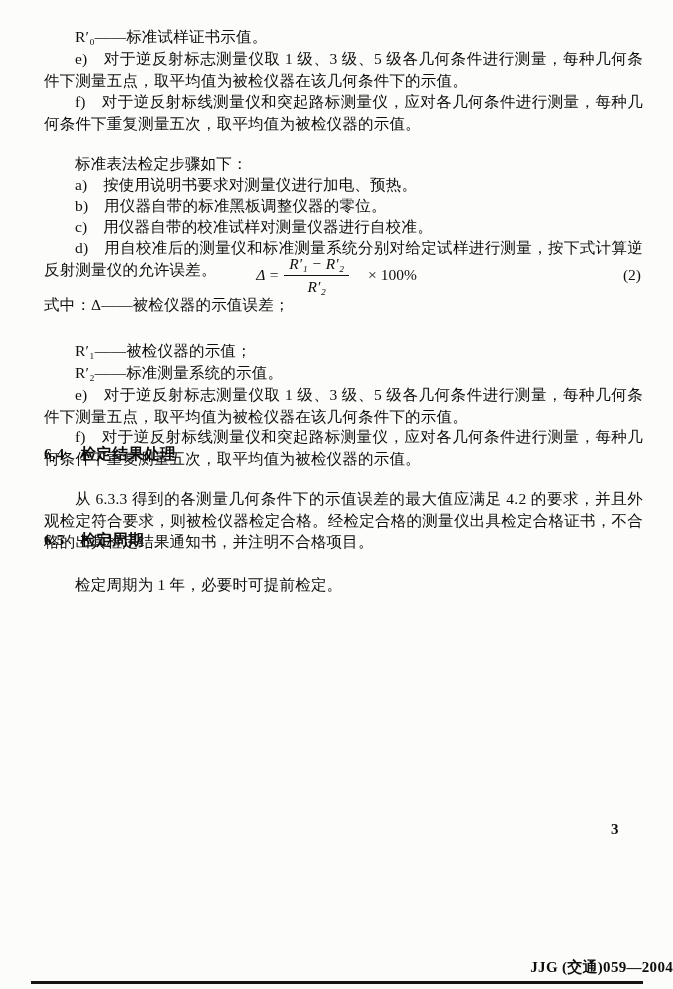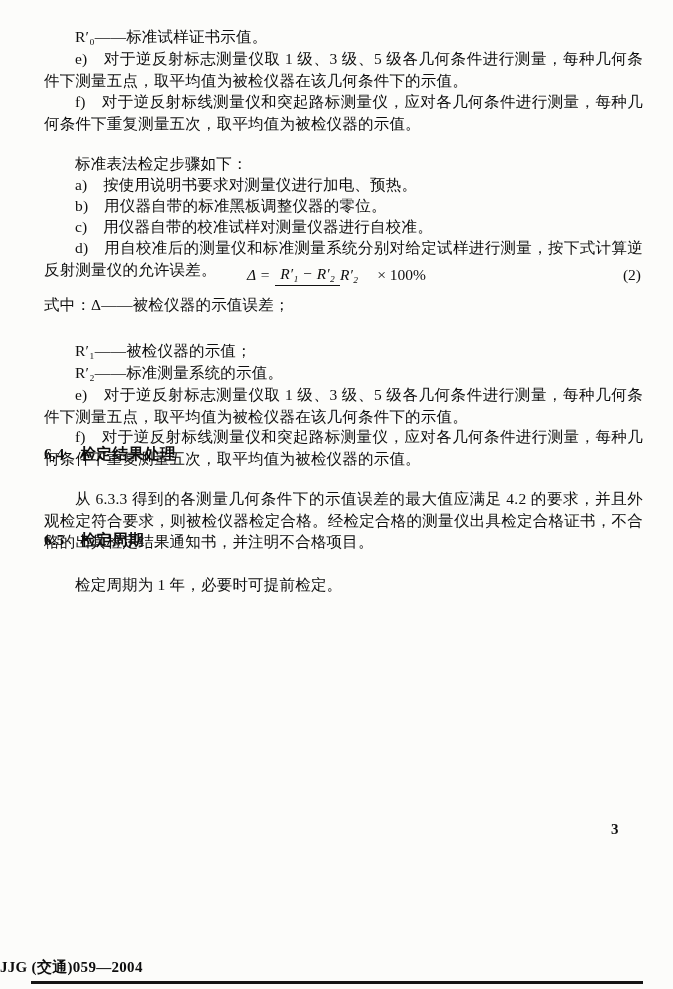--- a/index.html
+++ b/index.html
@@ -18,27 +18,27 @@
   }
   .indent{text-indent:2em;margin-top:24px;}
   .heading{font-weight:bold;letter-spacing:0.4px;}
   .formula-row{
     position:absolute;left:44px;top:251px;width:599px;height:48px;
     display:flex;align-items:center;justify-content:center;
     font-size:15.5px;
   }
   .formula{display:inline-flex;align-items:center;font-style:italic;}
   .formula .op{font-style:normal;margin:0 14px;}
-  .frac{display:inline-flex;text-align:center;margin:8px 5px;line-height:20px;}
+  .frac{display:inline-flex;flex-direction:column;text-align:center;margin:8px 5px;line-height:20px;}
   .frac .num{border-bottom:1.6px solid #111;padding:0 5px 1px 5px;}
   .frac .den{padding-top:1px;text-align:center;}
   .eq-no{position:absolute;right:2px;top:50%;transform:translateY(-50%);font-style:normal;}
   .page-number{position:absolute;left:611px;top:821px;font-size:15px;font-weight:bold;}
   .footer-text{
-    position:absolute;left:0;top:958px;width:673px;text-align:left;
+    position:absolute;left:0;top:958px;width:673px;text-align:right;
     font-size:15px;font-weight:bold;letter-spacing:0.3px;
   }
   .footer-rule{position:absolute;left:31px;top:981px;width:612px;height:3px;background:#151515;}
 </style>
 </head>
 <body>
 
 <div class="page">
 
   <div class="para indent" style="top:2px">R′₀——标准试样证书示值。</div>

